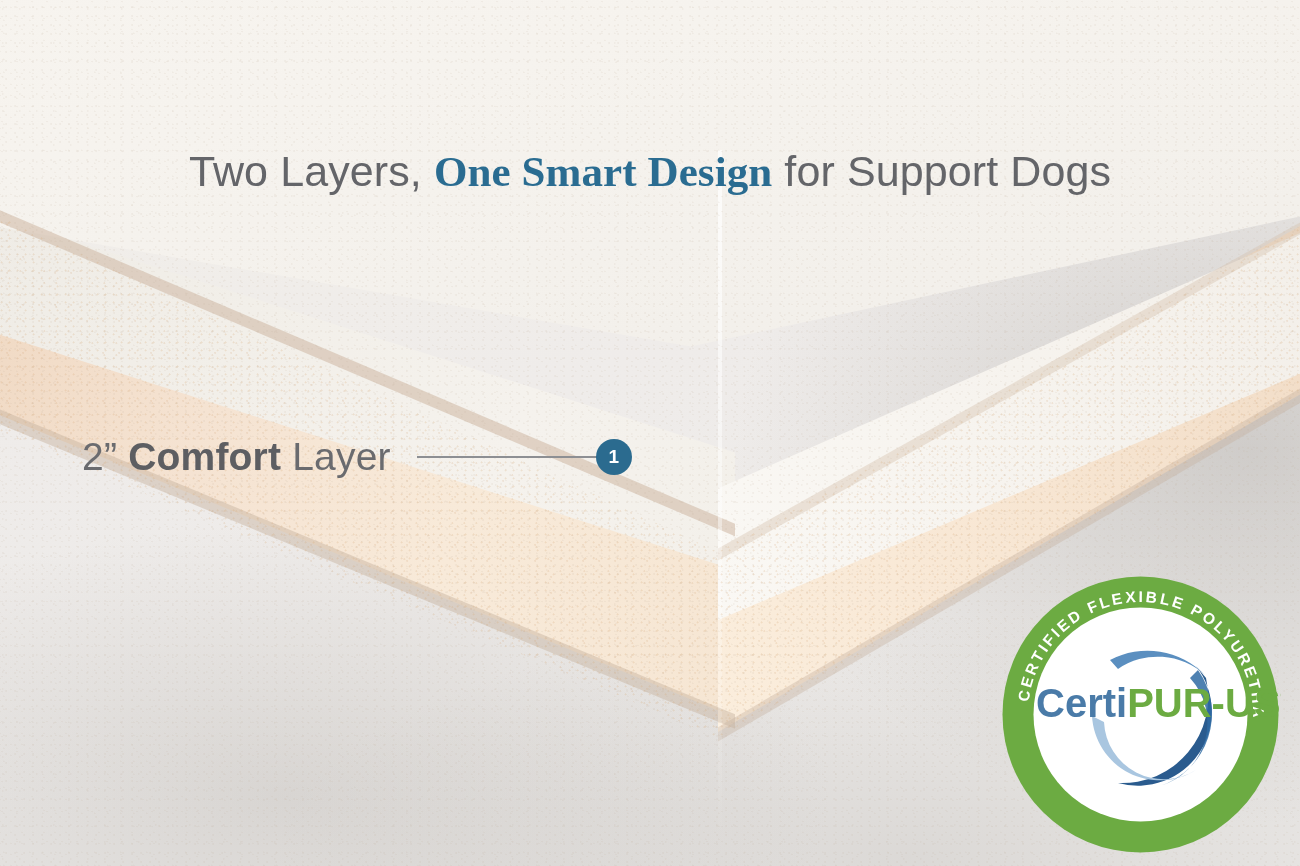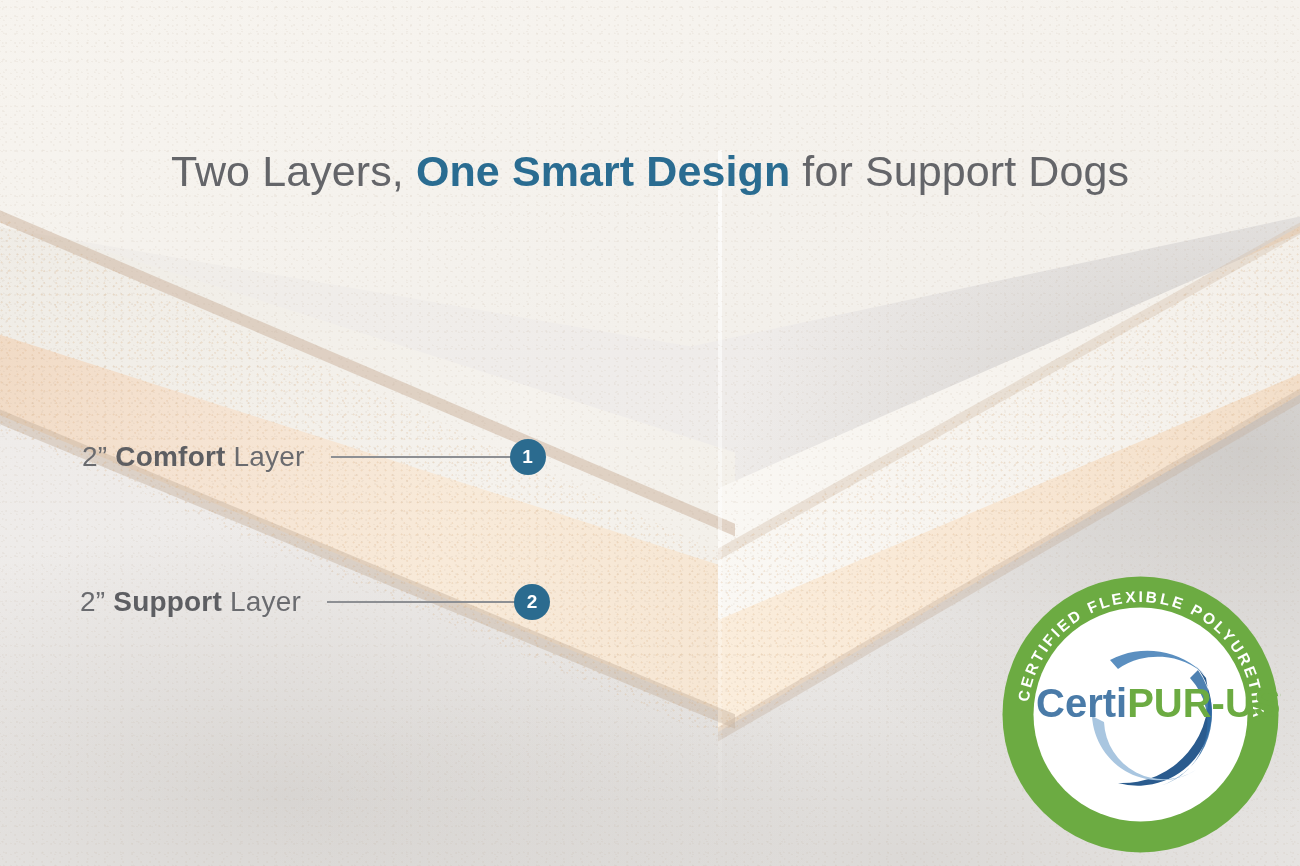--- a/index.html
+++ b/index.html
@@ -196,31 +196,32 @@
     text-align: center;
     font-size: 43px;
     line-height: 1.1;
     color: #646569;
     letter-spacing: .1px;
     white-space: nowrap;
   }
   .headline .accent {
     color: #2a6c91;
     font-weight: bold;
+    font-family: Liberation Serif, serif;
   }
 
   
   .callout {
     position: absolute;
     display: flex;
     align-items: center;
     height: 44px;
   }
   .callout-text {
-    font-size: 28px;
+    font-size: 39px;
     color: #6a6b6f;
     white-space: nowrap;
     letter-spacing: .2px;
   }
   .callout-text b {
     color: #5d5e62;
     font-weight: bold;
   }
   .leader {
     height: 2px;
@@ -284,25 +285,20 @@
   <div class="headline">
     <span>Two Layers, </span><span class="accent">One Smart Design</span><span> for Support Dogs</span>
   </div>
 
   <div class="callout" id="callout-comfort">
     <span class="callout-text"><span>2” </span><b>Comfort</b><span> Layer</span></span>
     <span class="leader"></span>
     <span class="badge-num">1</span>
   </div>
 
-  <div class="callout" id="callout-support">
-    <span class="callout-text"><span>2” </span><b>Support</b><span> Layer</span></span>
-    <span class="leader"></span>
-    <span class="badge-num">2</span>
-  </div>
 
   <div class="cert-badge">
     <svg viewBox="0 0 281 281" xmlns="http://www.w3.org/2000/svg">
       <defs>
         <path id="arcTop" d="M 28 140.5 A 112.5 112.5 0 0 1 253 140.5" fill="none"></path>
         <path id="arcBottom" d="M 36 140.5 A 104.5 104.5 0 0 0 245 140.5" fill="none"></path>
       </defs>
 
       <circle cx="140.5" cy="140.5" r="138" fill="#6cab42"></circle>
 

